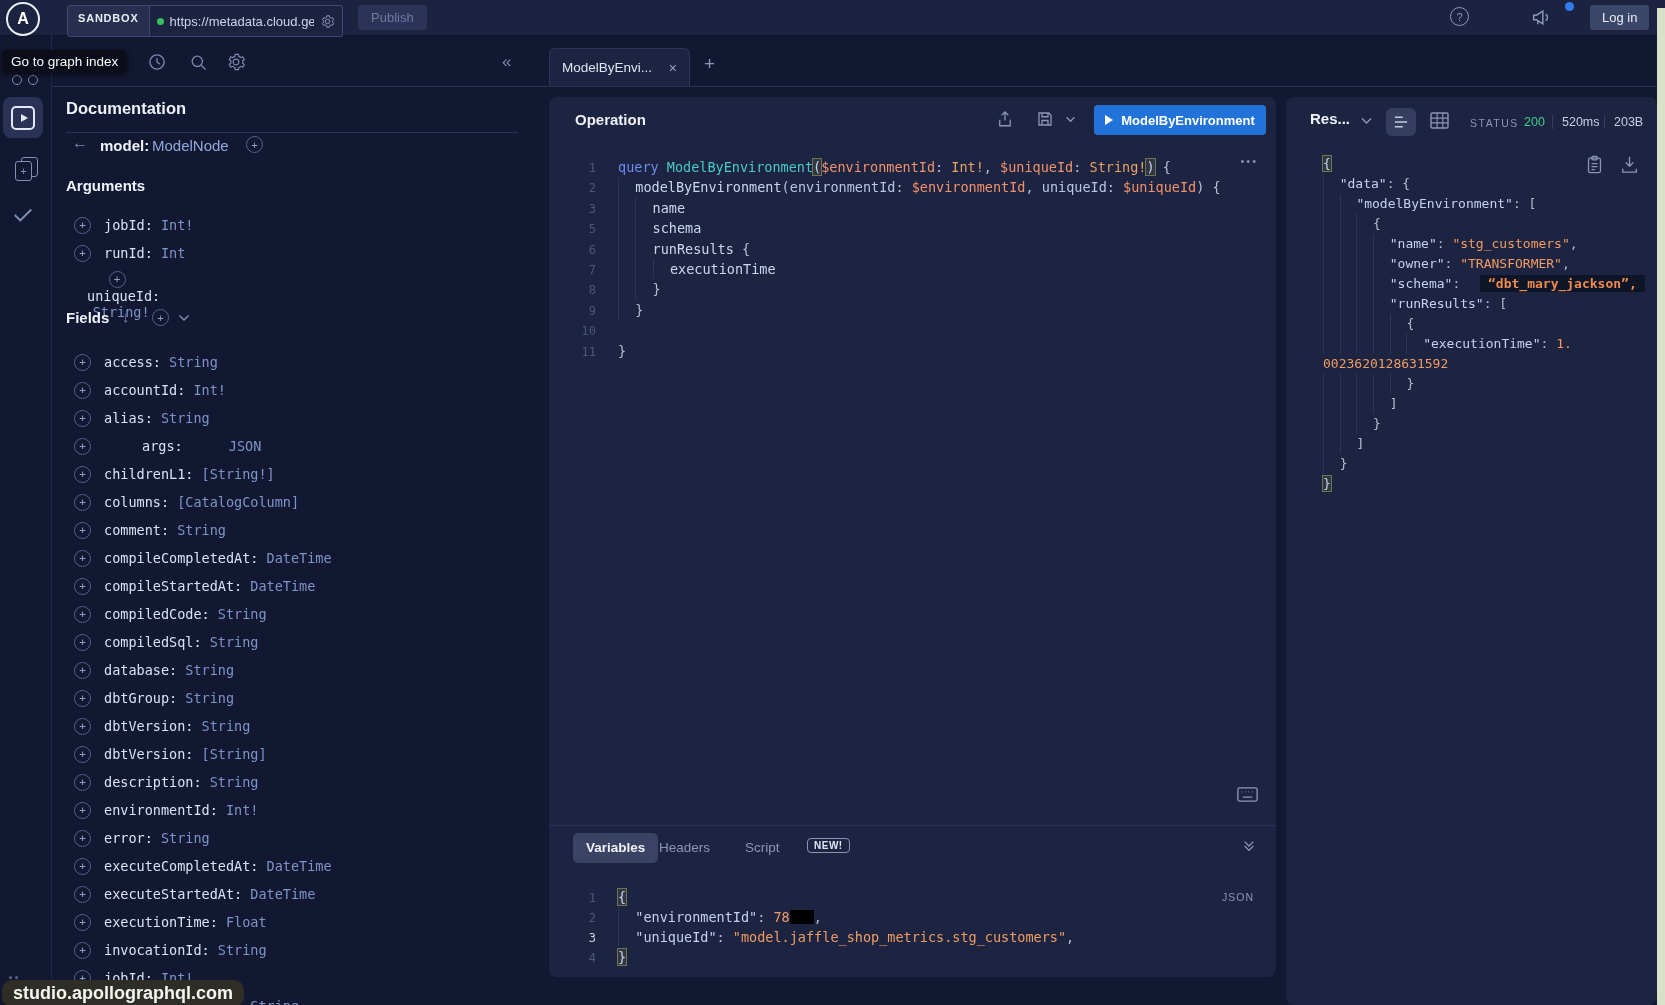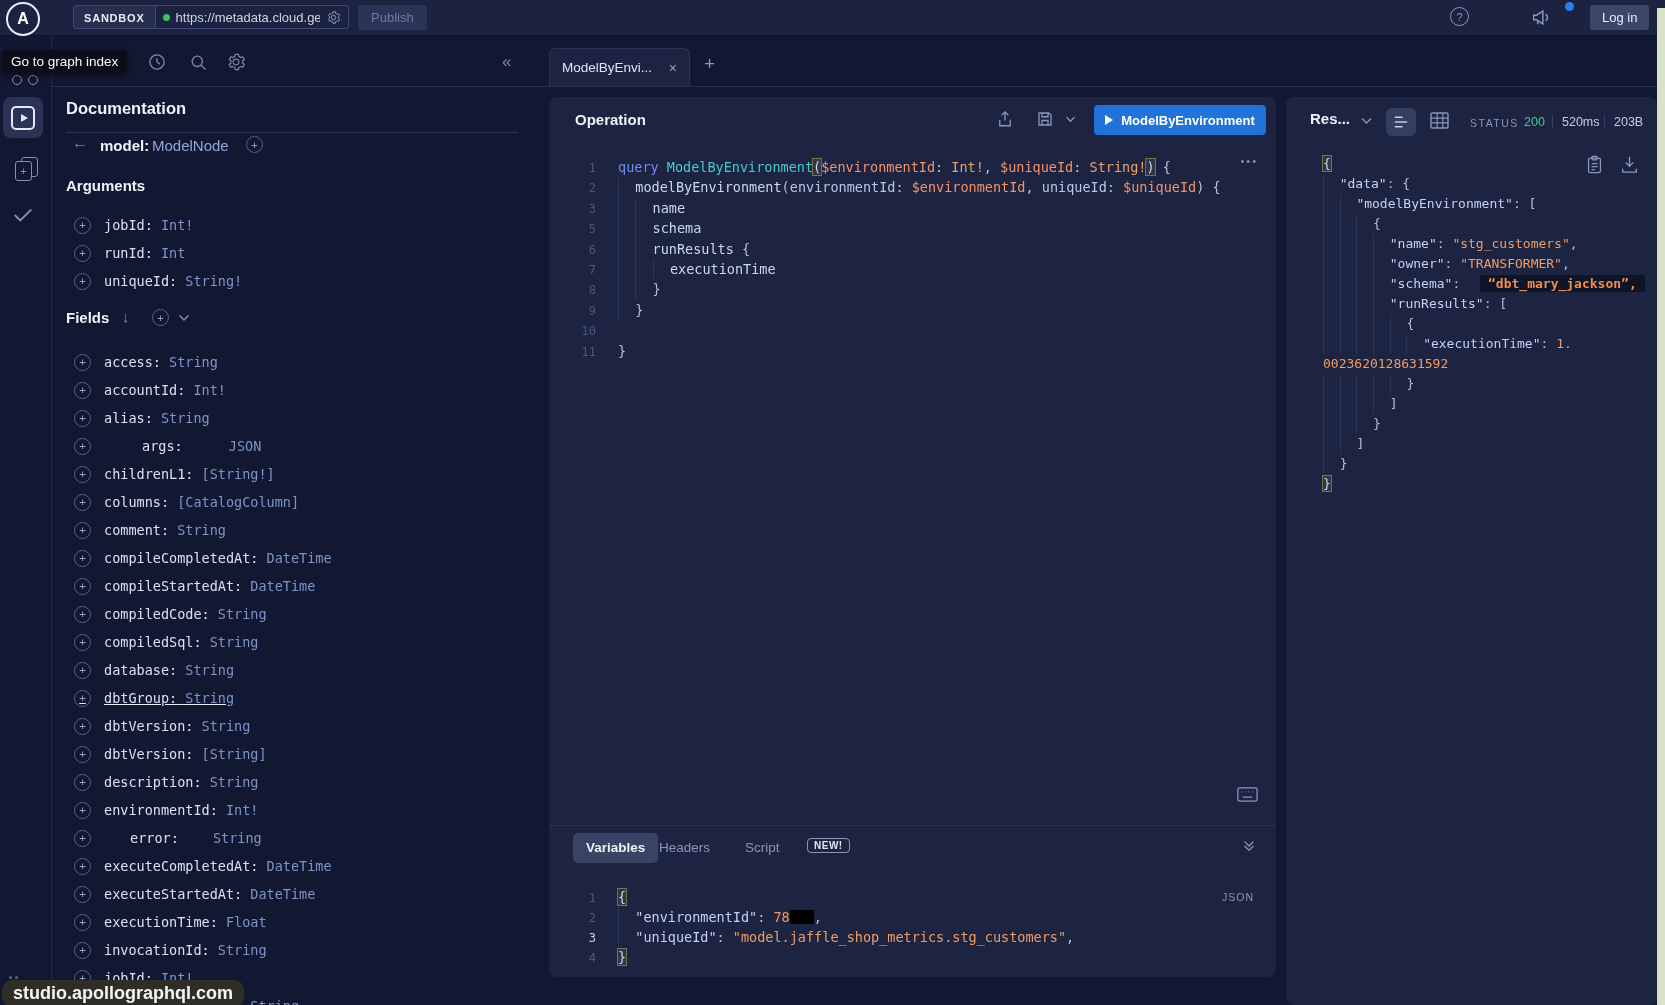--- a/index.html
+++ b/index.html
@@ -4,21 +4,21 @@
 <style>
   html,body{margin:0;padding:0}
   body{width:1665px;height:1005px;position:relative;overflow:hidden;background:#121831;
        font-family:"Liberation Sans","DejaVu Sans",sans-serif;color:#e7ebf6}
   .abs{position:absolute}
   svg{display:block}
   
   #topbar{left:0;top:0;width:1665px;height:35px;background:#1c2341;border-bottom:1px solid #0e1426}
   #logo{left:6px;top:2px;width:30px;height:30px;border:2.5px solid #e9edf7;border-radius:50%;
         display:flex;align-items:center;justify-content:center;font-weight:bold;font-size:16px;color:#fff}
-  #sandbox-chip{left:73px;top:5px;height:24px;display:flex}
+  #sandbox-chip{left:67px;top:5px;height:32px;display:flex}
   #sandbox-seg{background:#272e4e;border:1px solid #3e4872;border-radius:3px 0 0 3px;padding:0 10px;
         font-size:11px;font-weight:bold;letter-spacing:.8px;line-height:24px;color:#e9edf7}
   #url-seg{width:178px;border:1px solid #3e4872;border-left:none;border-radius:0 3px 3px 0;
         display:flex;align-items:center;gap:6px;padding:0 7px;background:#1c2341}
   #url-dot{width:7px;height:7px;border-radius:50%;background:#36c05e;flex:none}
   #url-text{font-size:13px;color:#ccd4e8;white-space:nowrap;overflow:hidden;flex:1}
   #publish-btn{left:358px;top:5px;height:25px;padding:0 13px;background:#2b3457;border-radius:3px;
         font-size:13px;color:#6e7aa2;line-height:25px}
   #help-icon{left:1450px;top:7px;width:17px;height:17px;border:1.5px solid #8c96b8;border-radius:50%;
         color:#8c96b8;font-size:11px;display:flex;align-items:center;justify-content:center}
@@ -186,47 +186,47 @@
 <div class="abs" id="doc-title">Documentation</div>
 <div class="abs" id="doc-divider"></div>
 <div class="abs" id="bc-arrow">←</div>
 <div class="abs" id="bc-name">model:</div>
 <div class="abs" id="bc-type">ModelNode</div>
 <span class="abs pc" style="left:246px;top:136px"></span>
 <div class="abs sec-title" style="left:66px;top:177px">Arguments</div>
 <div id="arg-rows">
     <div class="frow" style="top: 215px;"><span class="pc"></span><span class="fn">jobId:</span><span class="ft"> Int!</span></div>
     <div class="frow" style="top: 243px;"><span class="pc"></span><span class="fn">runId:</span><span class="ft"> Int</span></div>
-    <div class="frow" style="top: 271px;"><span class="pc"></span><span class="fn">uniqueId:</span><span class="ft"> String!</span></div>
+    <div class="frow" style="top: 271px; flex-direction: column;"><span class="pc"></span><span class="fn">uniqueId:</span><span class="ft"> String!</span></div>
   </div>
 <div class="abs sec-title" style="left:66px;top:309px">Fields</div>
 <div class="abs" id="fields-sort">↓</div>
 <span class="abs pc" style="left:152px;top:309px"></span>
 <svg class="abs" style="left:178px;top:314px" width="12" height="8" viewBox="0 0 12 8">
   <path d="M1.5 1.5L6 6l4.5-4.5" fill="none" stroke="#7b88ad" stroke-width="1.5"></path>
   </svg>
 <div id="field-rows">
     <div class="frow" style="top: 352px;"><span class="pc"></span><span class="fn">access:</span><span class="ft"> String</span></div>
     <div class="frow" style="top: 380px;"><span class="pc"></span><span class="fn">accountId:</span><span class="ft"> Int!</span></div>
     <div class="frow" style="top: 408px;"><span class="pc"></span><span class="fn">alias:</span><span class="ft"> String</span></div>
     <div class="frow" style="top: 436px; gap: 38px;"><span class="pc"></span><span class="fn">args:</span><span class="ft"> JSON</span></div>
     <div class="frow" style="top: 464px;"><span class="pc"></span><span class="fn">childrenL1:</span><span class="ft"> [String!]</span></div>
     <div class="frow" style="top: 492px;"><span class="pc"></span><span class="fn">columns:</span><span class="ft"> [CatalogColumn]</span></div>
     <div class="frow" style="top: 520px;"><span class="pc"></span><span class="fn">comment:</span><span class="ft"> String</span></div>
     <div class="frow" style="top: 548px;"><span class="pc"></span><span class="fn">compileCompletedAt:</span><span class="ft"> DateTime</span></div>
     <div class="frow" style="top: 576px;"><span class="pc"></span><span class="fn">compileStartedAt:</span><span class="ft"> DateTime</span></div>
     <div class="frow" style="top: 604px;"><span class="pc"></span><span class="fn">compiledCode:</span><span class="ft"> String</span></div>
     <div class="frow" style="top: 632px;"><span class="pc"></span><span class="fn">compiledSql:</span><span class="ft"> String</span></div>
     <div class="frow" style="top: 660px;"><span class="pc"></span><span class="fn">database:</span><span class="ft"> String</span></div>
-    <div class="frow" style="top: 688px; text-decoration: underline;"><span class="pc"></span><span class="fn">dbtGroup:</span><span class="ft"> String</span></div>
+    <div class="frow" style="top: 688px;"><span class="pc"></span><span class="fn">dbtGroup:</span><span class="ft"> String</span></div>
     <div class="frow" style="top: 716px;"><span class="pc"></span><span class="fn">dbtVersion:</span><span class="ft"> String</span></div>
     <div class="frow" style="top: 744px;"><span class="pc"></span><span class="fn">dbtVersion:</span><span class="ft"> [String]</span></div>
     <div class="frow" style="top: 772px;"><span class="pc"></span><span class="fn">description:</span><span class="ft"> String</span></div>
     <div class="frow" style="top: 800px;"><span class="pc"></span><span class="fn">environmentId:</span><span class="ft"> Int!</span></div>
-    <div class="frow" style="top: 828px; gap: 26px;"><span class="pc"></span><span class="fn">error:</span><span class="ft"> String</span></div>
+    <div class="frow" style="top: 828px;"><span class="pc"></span><span class="fn">error:</span><span class="ft"> String</span></div>
     <div class="frow" style="top: 856px;"><span class="pc"></span><span class="fn">executeCompletedAt:</span><span class="ft"> DateTime</span></div>
     <div class="frow" style="top: 884px;"><span class="pc"></span><span class="fn">executeStartedAt:</span><span class="ft"> DateTime</span></div>
     <div class="frow" style="top: 912px;"><span class="pc"></span><span class="fn">executionTime:</span><span class="ft"> Float</span></div>
     <div class="frow" style="top: 940px;"><span class="pc"></span><span class="fn">invocationId:</span><span class="ft"> String</span></div>
     <div class="frow" style="top: 968px;"><span class="pc"></span><span class="fn">jobId:</span><span class="ft"> Int!</span></div>
     <div class="frow" style="top: 996px;"><span class="pc"></span><span class="fn">materializedType:</span><span class="ft"> String</span></div>
   </div>
 
 <div class="abs" id="tab-active">
   <span id="tab-title">ModelByEnvi...</span>

